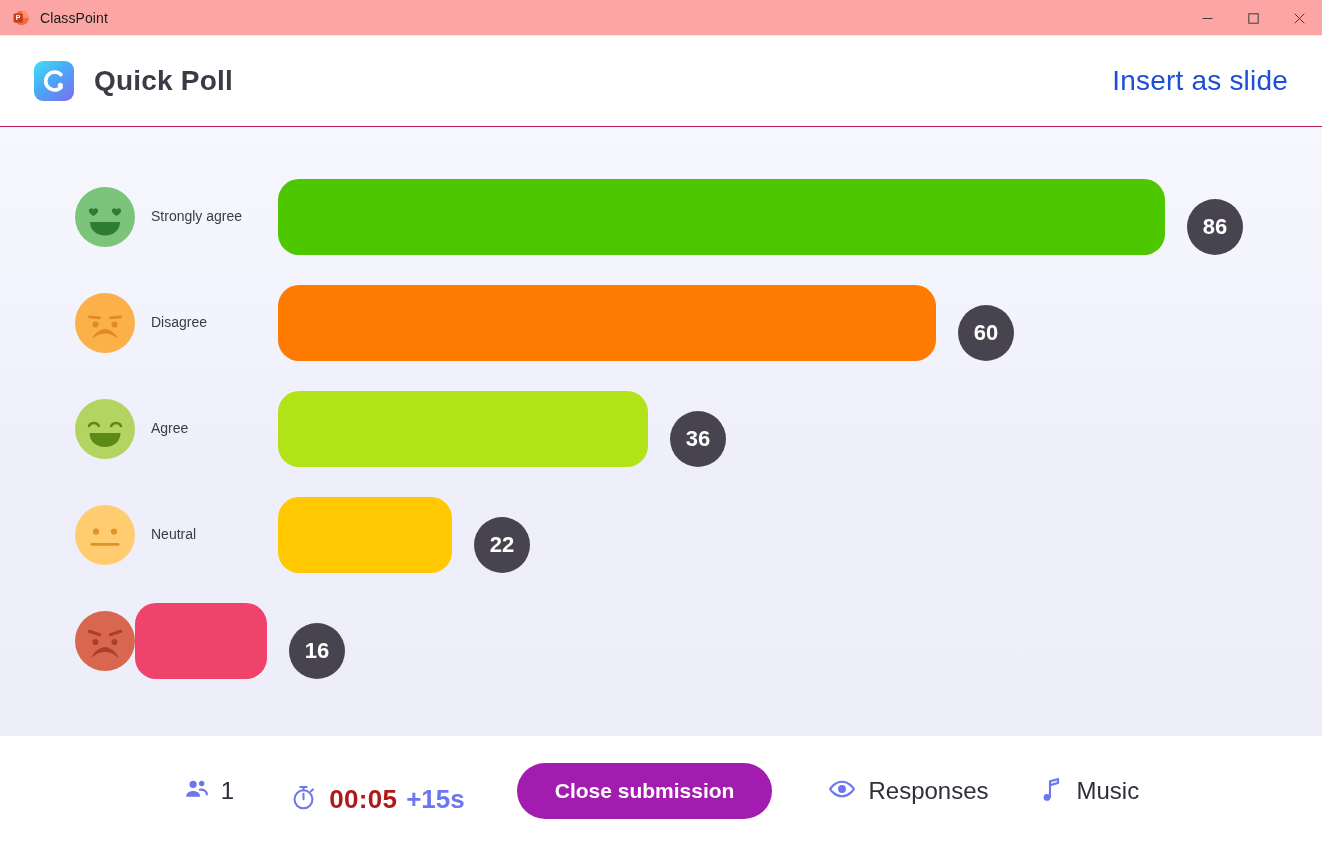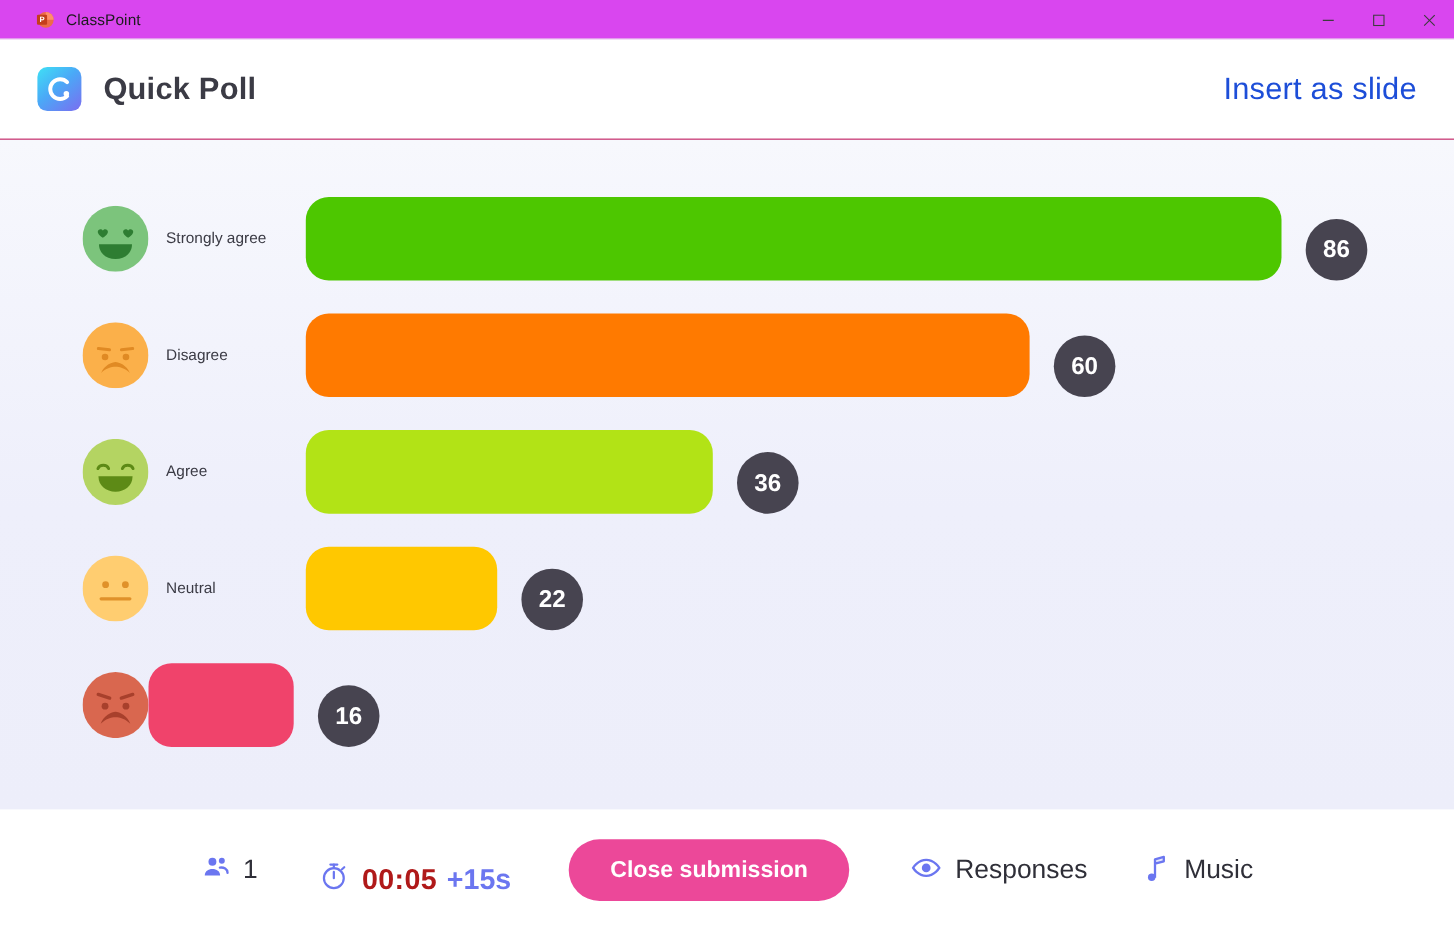--- a/index.html
+++ b/index.html
@@ -9,24 +9,23 @@
     overflow: hidden;
     font-family: "Liberation Sans", sans-serif;
     background: #ffffff;
   }
 
   
   .titlebar {
     height: 36px;
     display: flex;
     align-items: center;
-    background: #d946ef;
+    background: #fca5a5;
     border-bottom: 1px solid #ededed;
     position: relative;
-    padding-left: 20px;
   }
   .tb-icon {
     margin-left: 12px;
     width: 18px; height: 18px;
     display: flex; align-items: center; justify-content: center;
   }
   .tb-title {
     margin-left: 10px;
     font-size: 14px;
     color: #1b1b1b;
@@ -158,21 +157,21 @@
     margin-left: 12px;
     letter-spacing: .3px;
   }
   .timer .tadd {
     font-size: 26px;
     font-weight: bold;
     color: #6b76f0;
     margin-left: 9px;
   }
   .close-btn {
-    background: #ec4899;
+    background: #a21caf;
     color: #ffffff;
     border: none;
     border-radius: 30px;
     height: 56px;
     padding: 0 38px;
     font-size: 21px;
     font-weight: bold;
     font-family: inherit;
     cursor: pointer;
     margin-right: 56px;

